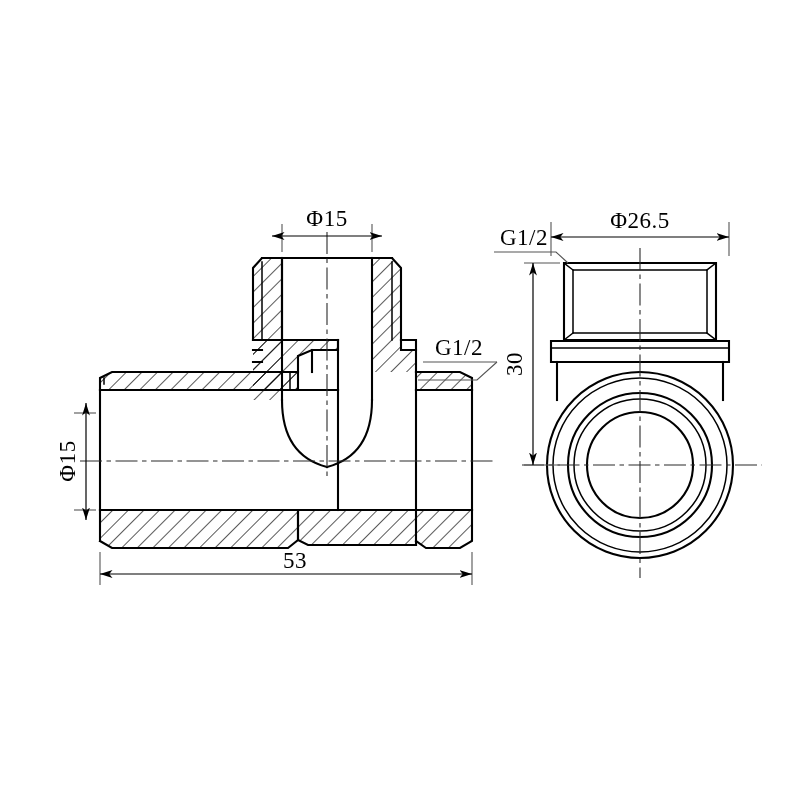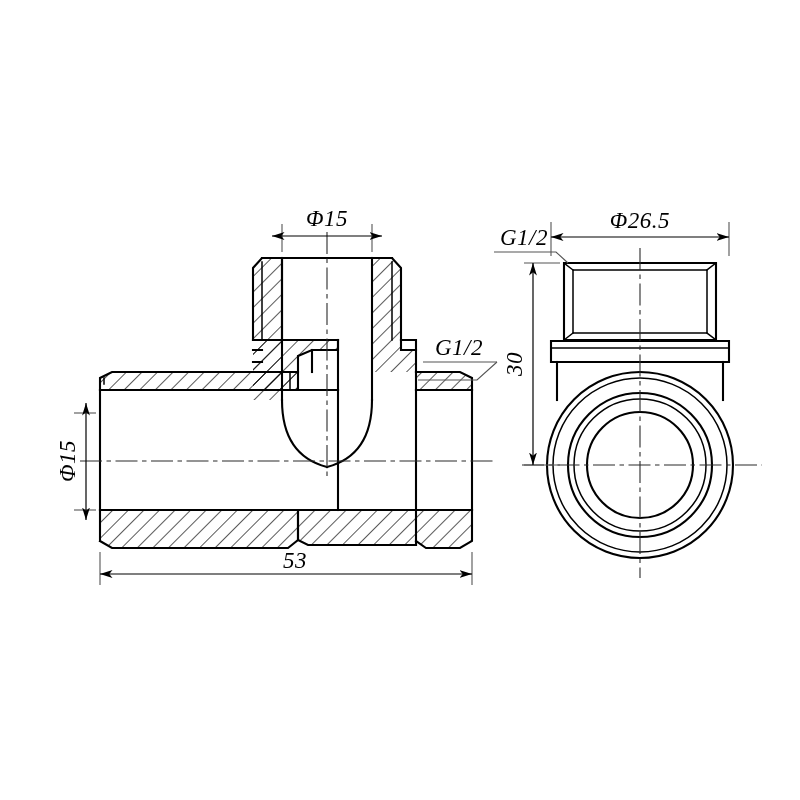--- a/index.html
+++ b/index.html
@@ -12,21 +12,20 @@
     width: 800px;
     height: 800px;
     font-family: "Liberation Serif", serif;
     overflow: hidden;
   }
   #drawing-root {
     position: relative;
     width: 800px;
     height: 800px;
     background: #ffffff;
-    font-style: italic;
   }
   svg#technical-drawing {
     display: block;
     width: 800px;
     height: 800px;
     background: #ffffff;
   }
   .outline {
     fill: none;
     stroke: #000000;

